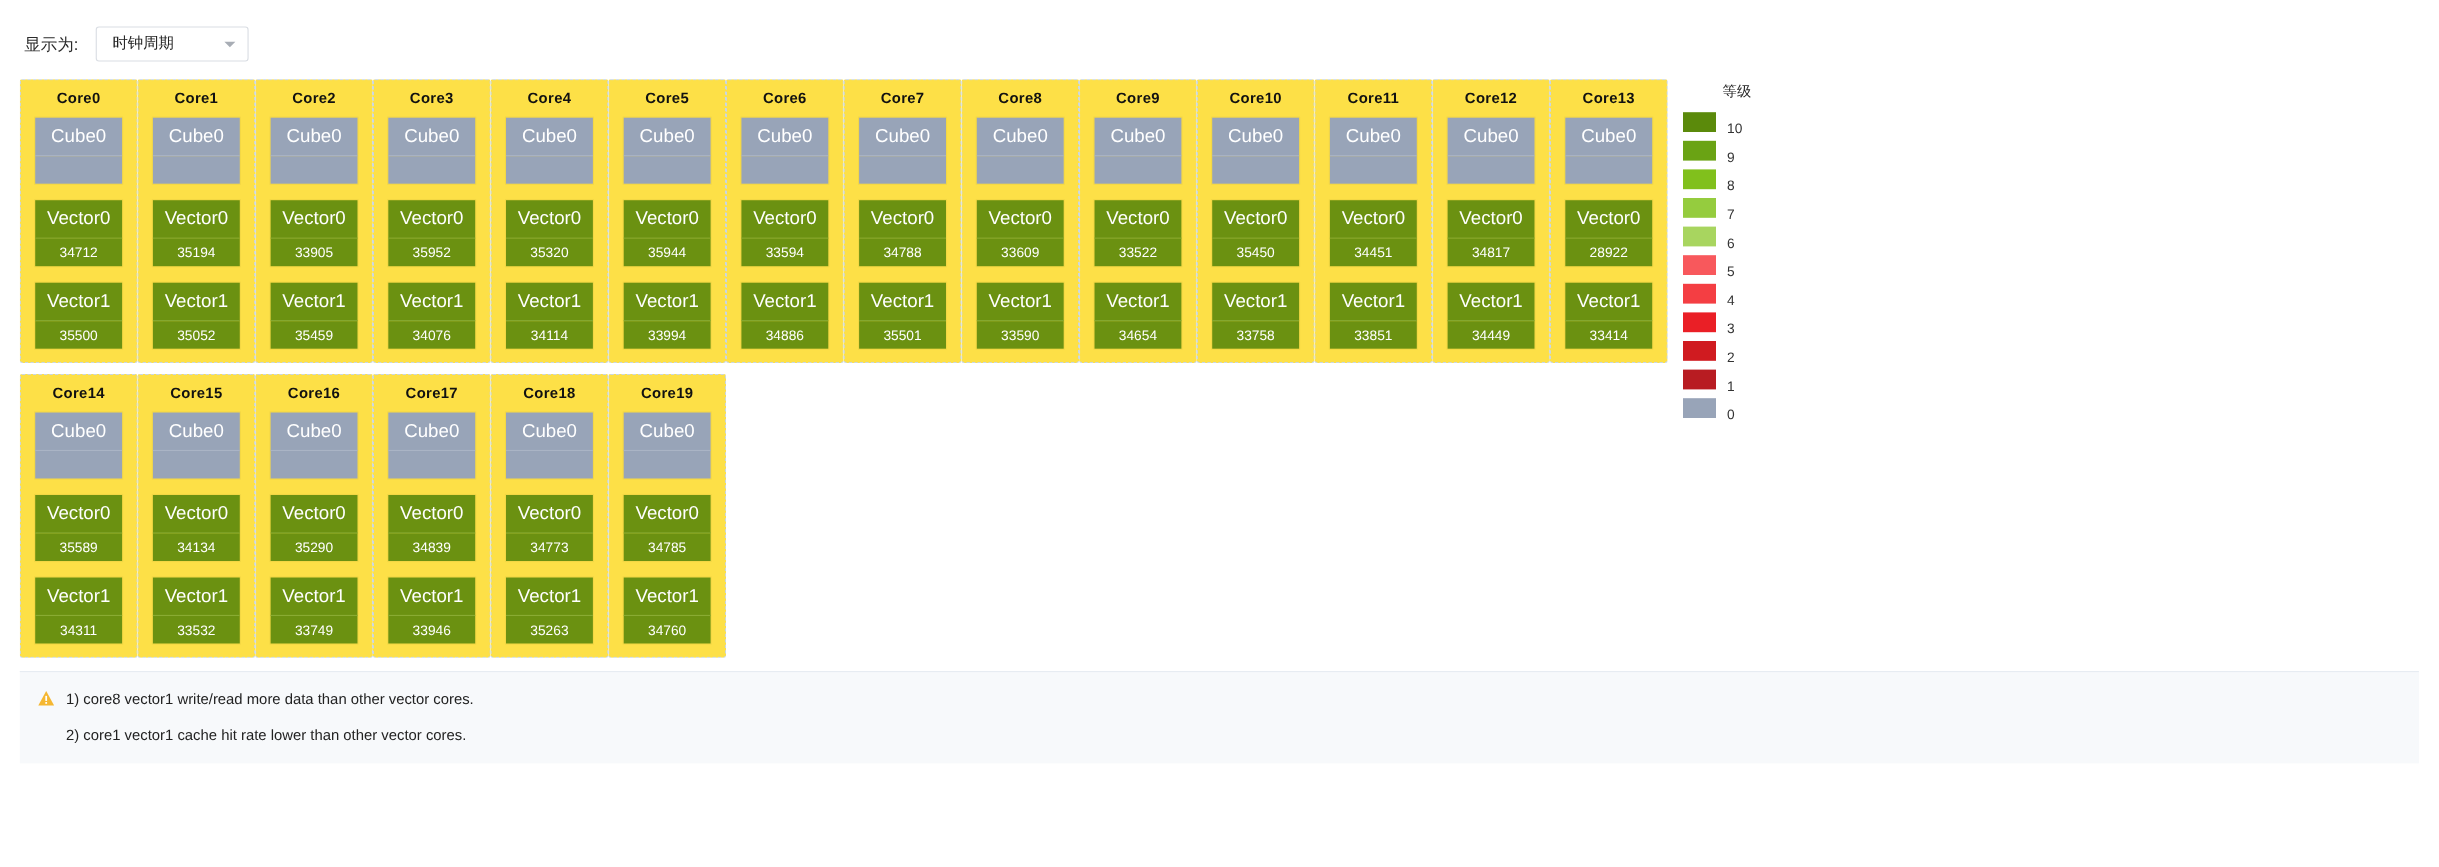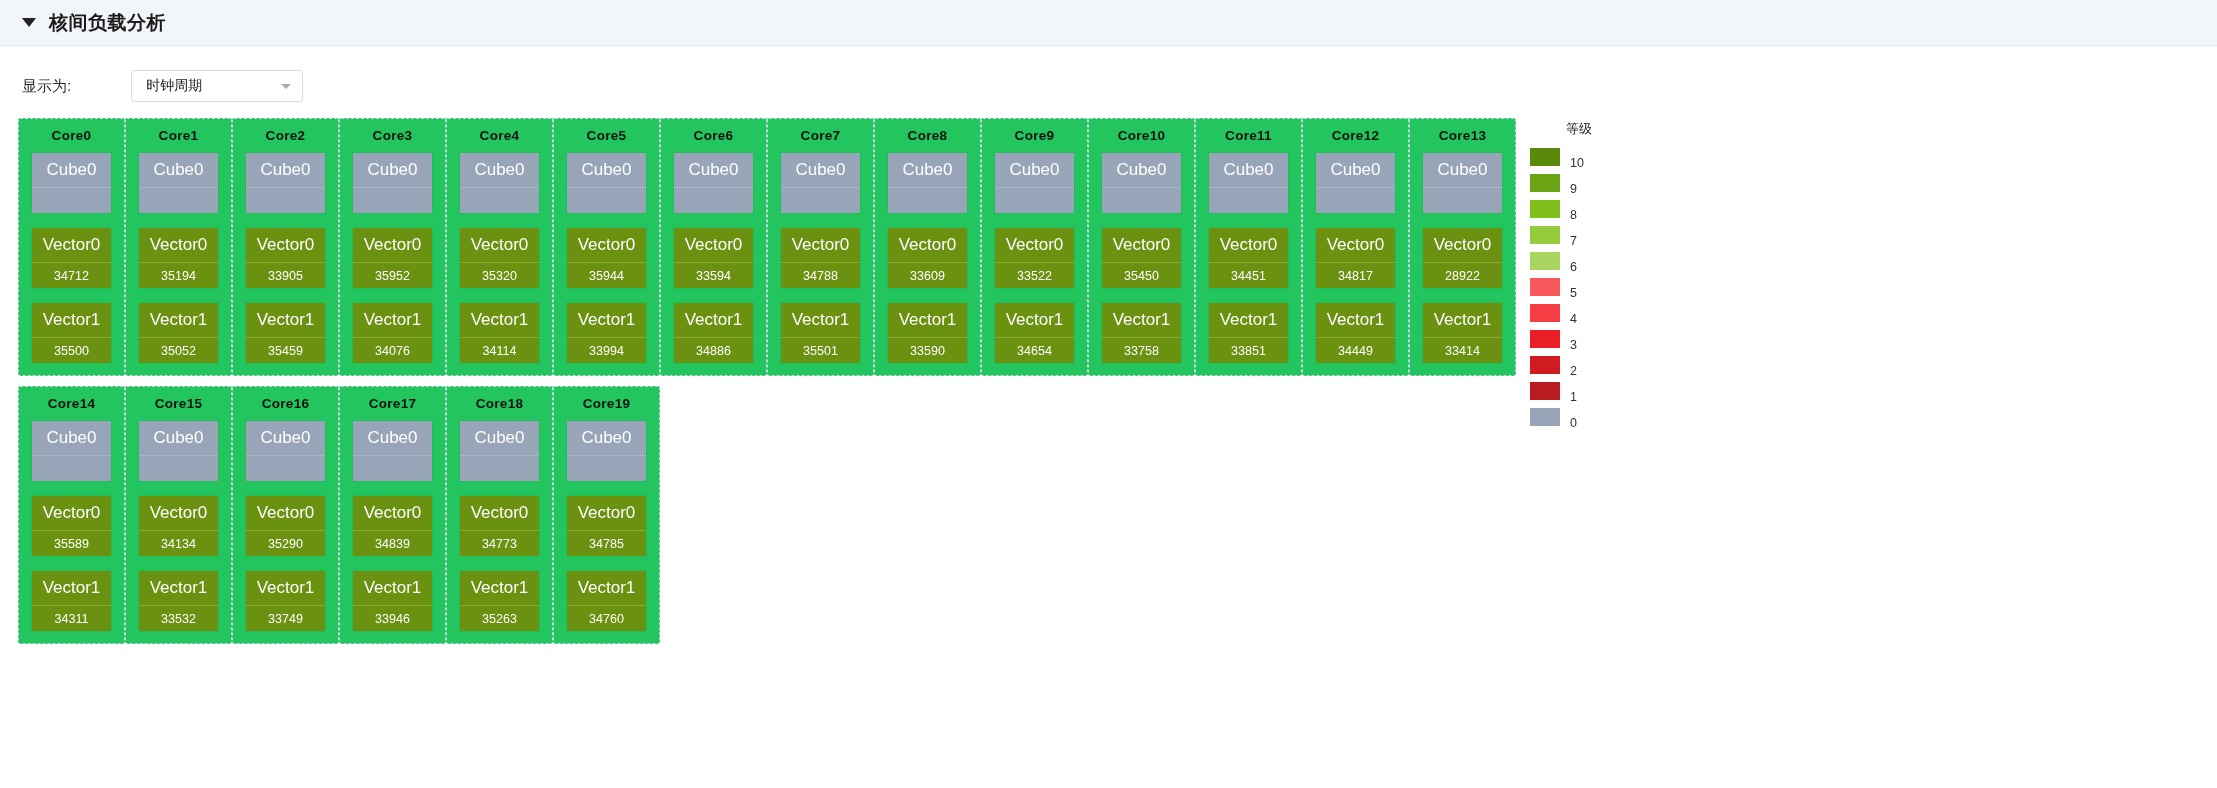--- a/index.html
+++ b/index.html
@@ -46,31 +46,30 @@
     align-items: center;
     padding: 22px 0 0 22px;
     gap: 16px;
     height: 58px;
   }
   .control-label {
     font-size: 15px;
     color: #2b2b2b;
   }
   .select-box {
-    width: 172px;
+    width: 139px;
     height: 32px;
     border: 1px solid #d9dde3;
     border-radius: 3px;
     background: #ffffff;
     display: flex;
     align-items: center;
     justify-content: space-between;
     padding: 0 11px 0 14px;
     cursor: pointer;
-    margin-left: 44px;
   }
   .select-value {
     font-size: 14px;
     color: #222222;
   }
   .select-caret {
     width: 0; height: 0;
     border-left: 5px solid transparent;
     border-right: 5px solid transparent;
     border-top: 5px solid #a8adb5;
@@ -90,21 +89,21 @@
     display: flex;
     gap: 0px;
   }
   .core-row + .core-row { margin-top: 10px; }
 
   .core-card {
     width: 107px;
     margin-right: 0px;
     border: 1px dashed #c9d6e2;
     border-radius: 2px;
-    background: #22c55e;
+    background: #fde047;
     padding: 9px 9px 11px 9px;
     display: flex;
     flex-direction: column;
     align-items: center;
   }
   .core-card + .core-card { margin-left: 0px; }
   .core-title {
     font-size: 13.5px;
     font-weight: 700;
     color: #111111;
@@ -200,24 +199,20 @@
   .note-text {
     font-size: 13.5px;
     color: #222222;
   }
 </style>
 </head>
 <body>
 
 <div id="app">
 
-  <div class="panel-header">
-    <div class="caret"></div>
-    <div class="panel-title">核间负载分析</div>
-  </div>
 
   <div class="control-row">
     <div class="control-label">显示为:</div>
     <div class="select-box">
       <span class="select-value">时钟周期</span>
       <span class="select-caret"></span>
     </div>
   </div>
 
   <div class="body-area">
@@ -574,14 +569,28 @@
           </div>
           <div class="legend-item">
             <div class="legend-swatch" style="background: rgb(152, 164, 184);"></div>
             <div class="legend-text">0</div>
           </div>
         </div>
     </div>
 
   </div>
 
+  <div class="notes" id="notes-section">
+      <div class="note-line">
+        <svg class="warn-icon" viewBox="0 0 16 16">
+          <path d="M8 1.2 L15.2 14.4 L0.8 14.4 Z" fill="#f5b731"></path>
+          <rect x="7.2" y="5.6" width="1.6" height="4.6" fill="#ffffff"></rect>
+          <rect x="7.2" y="11.2" width="1.6" height="1.6" fill="#ffffff"></rect>
+        </svg>
+        <div class="note-text">1) core8 vector1 write/read more data than other vector cores.</div>
+      </div>
+      <div class="note-line">
+        <span class="warn-spacer"></span>
+        <div class="note-text">2) core1 vector1 cache hit rate lower than other vector cores.</div>
+      </div>
+    </div>
 
 </div>
 
 </body></html>

